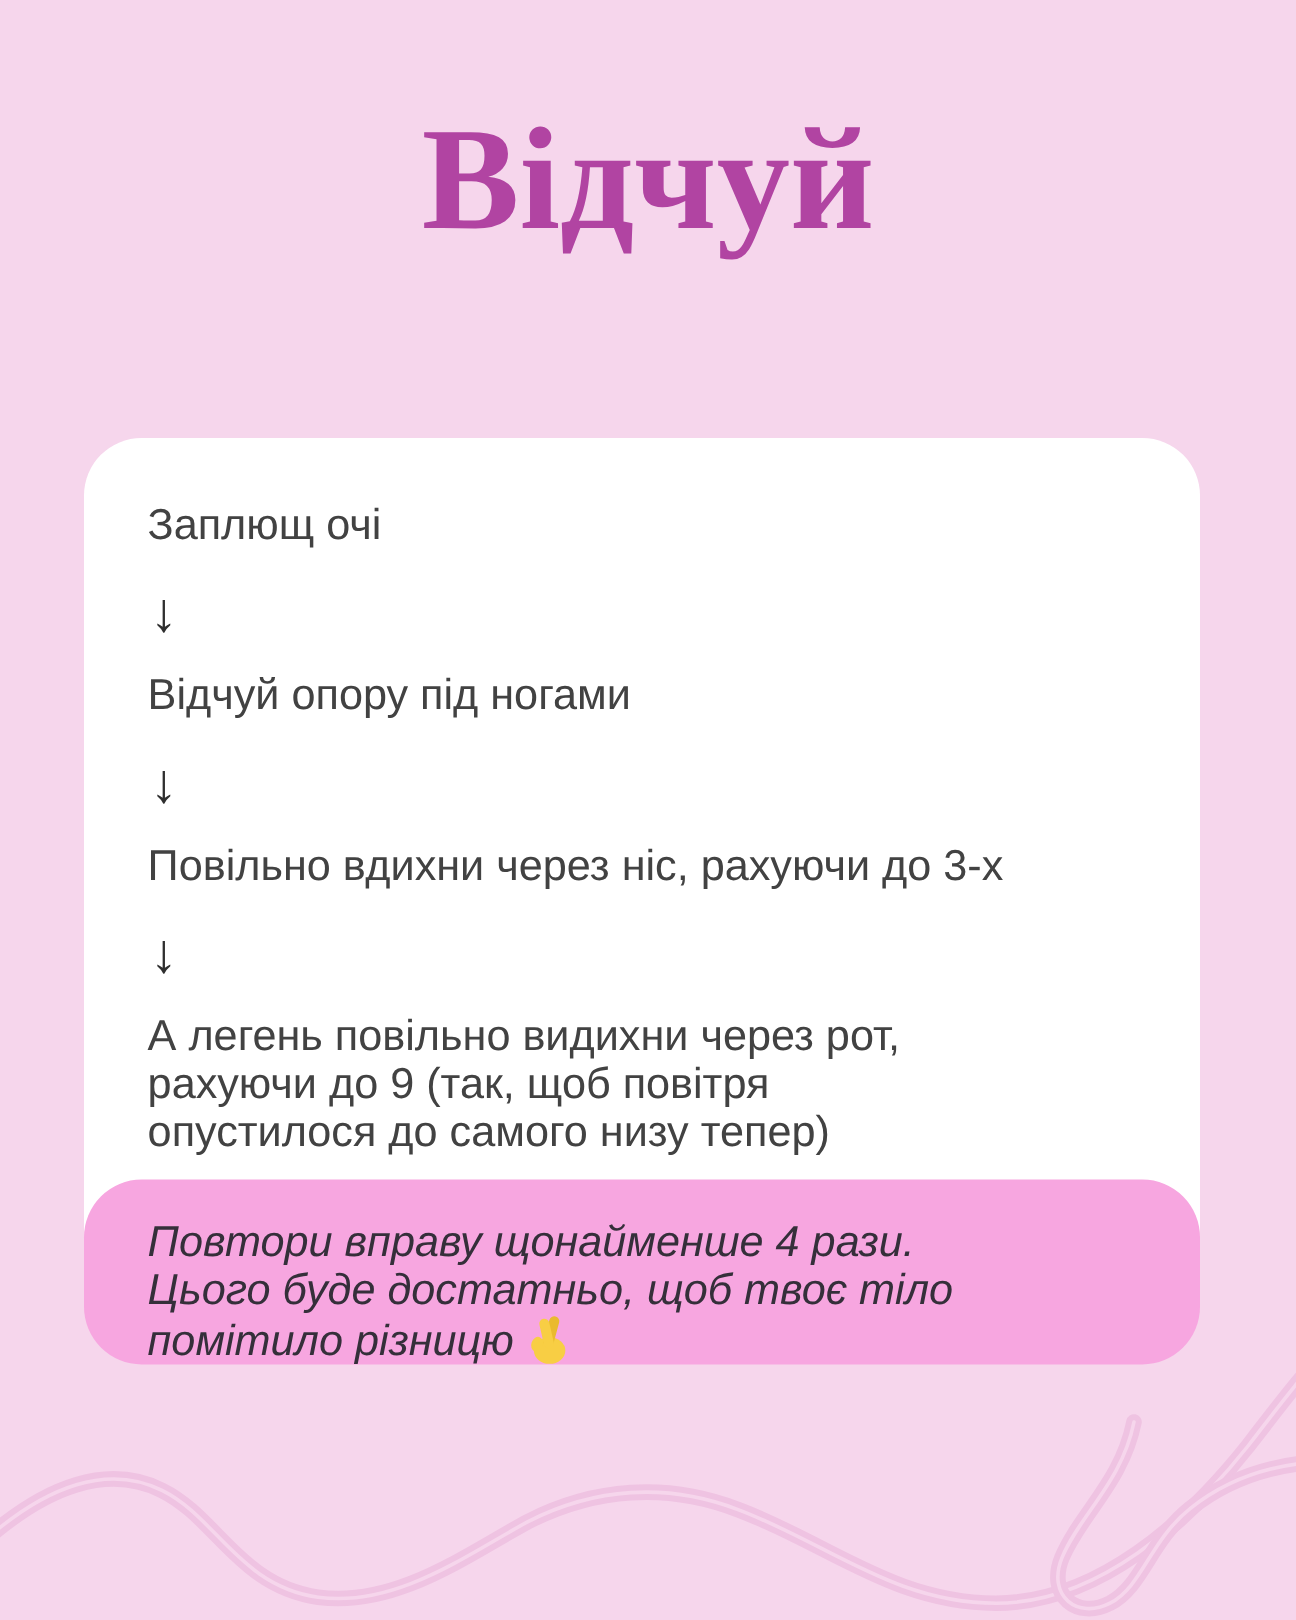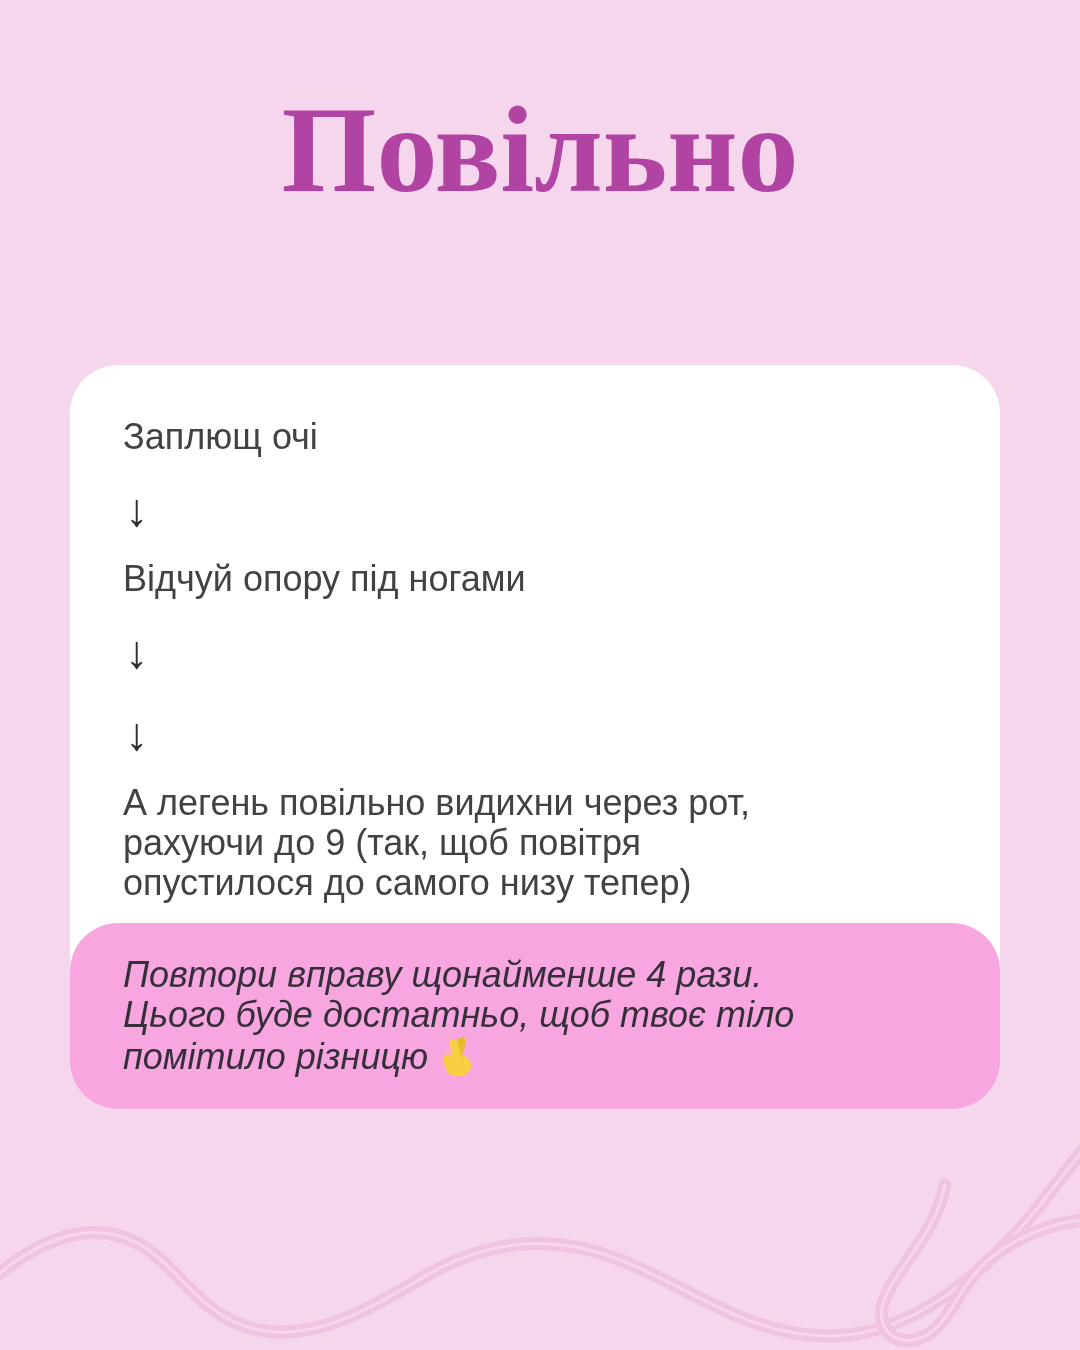--- a/index.html
+++ b/index.html
@@ -100,36 +100,39 @@
       <path d="M -30 190 C 40 120, 95 112, 135 132 C 180 154, 200 212, 265 221 C 330 230, 390 185, 440 158 C 495 130, 555 125, 615 148 C 690 176, 745 226, 830 226 C 915 226, 990 158, 1040 95 C 1070 56, 1090 30, 1112 8" stroke="var(--wave)" stroke-width="13"></path>
 
       <path d="M -30 190 C 40 120, 95 112, 135 132 C 180 154, 200 212, 265 221 C 330 230, 390 185, 440 158 C 495 130, 555 125, 615 148 C 690 176, 745 226, 830 226 C 915 226, 990 158, 1040 95 C 1070 56, 1090 30, 1112 8" stroke="var(--background)" stroke-width="3"></path>
 
       <path d="M 945 75 C 935 125, 900 152, 885 188 C 872 220, 898 240, 925 226 C 952 212, 958 174, 992 147 C 1026 120, 1065 108, 1112 108" stroke="var(--wave)" stroke-width="13"></path>
       <path d="M 945 75 C 935 125, 900 152, 885 188 C 872 220, 898 240, 925 226 C 952 212, 958 174, 992 147 C 1026 120, 1065 108, 1112 108" stroke="var(--background)" stroke-width="3"></path>
     </g>
   </svg>
 
   <h1 class="title">
-    <div>Повільно</div>
+    <div>Відчуй</div>
   </h1>
 
   <div class="card">
     <div class="card-steps">
 
       <div class="step">
         <div>Заплющ очі</div>
       </div>
       <div class="arrow">↓</div>
 
       <div class="step">
         <div>Відчуй опору під ногами</div>
       </div>
       <div class="arrow">↓</div>
 
+      <div class="step">
+        <div>Повільно вдихни через ніс, рахуючи до 3-х</div>
+      </div>
       <div class="arrow">↓</div>
 
       <div class="step">
         <div>А легень повільно видихни через рот,</div>
         <div>рахуючи до 9 (так, щоб повітря</div>
         <div>опустилося до самого низу тепер)</div>
       </div>
 
     </div>
 

